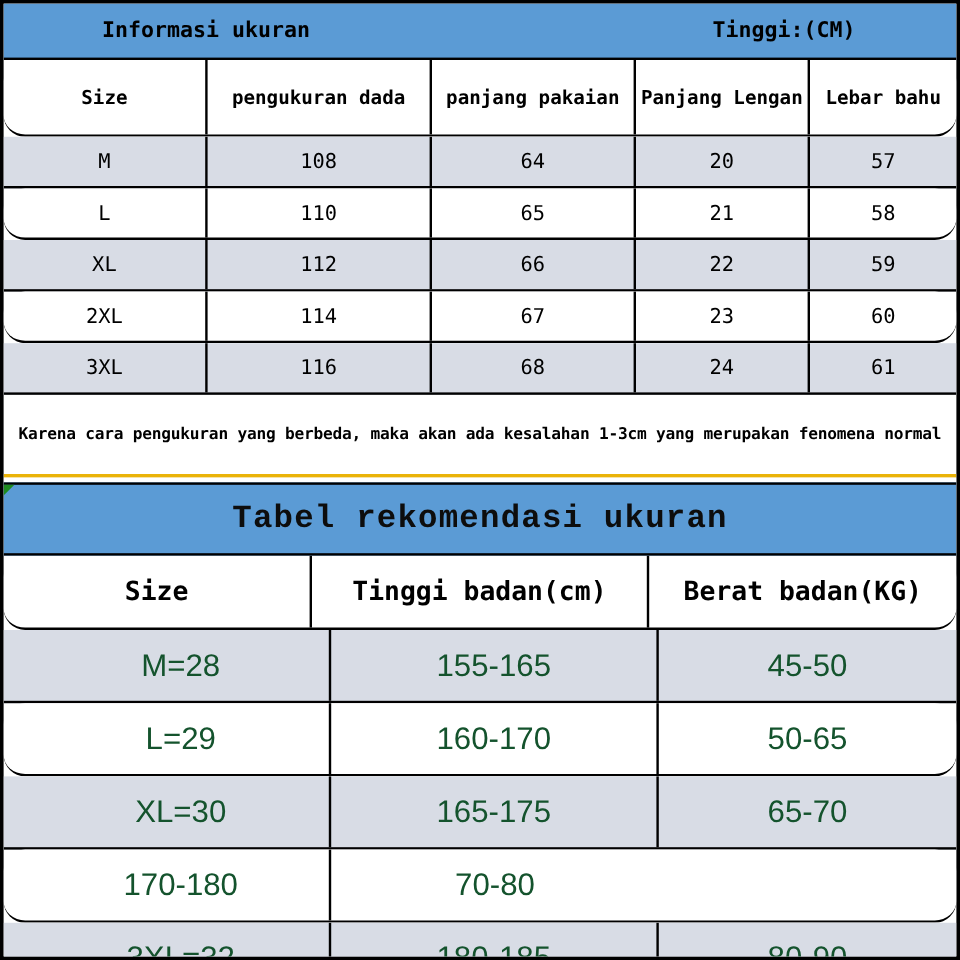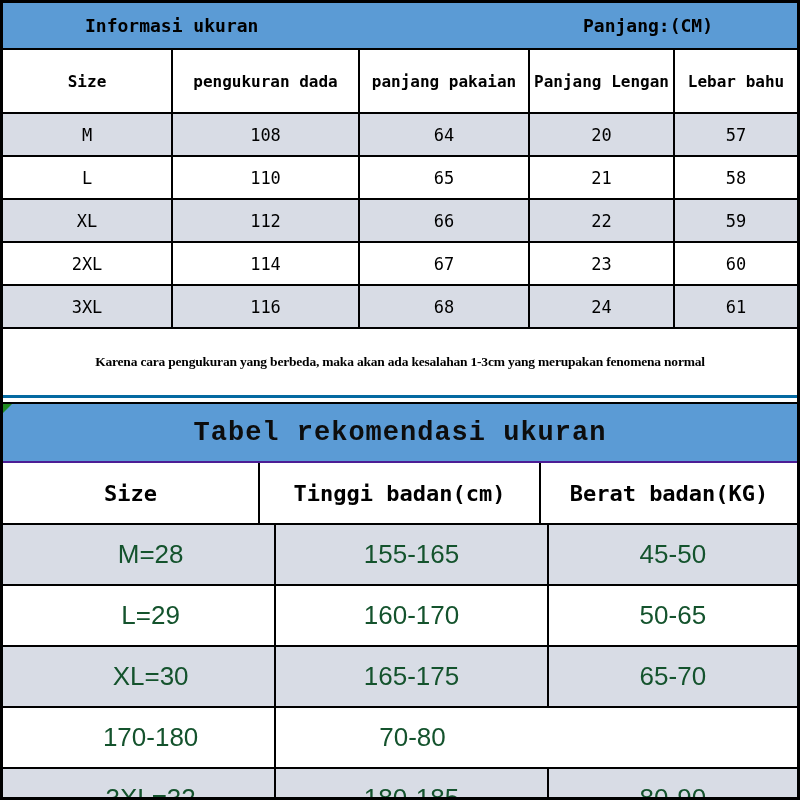--- a/index.html
+++ b/index.html
@@ -26,21 +26,21 @@
     height: 45px;
     justify-content: space-between;
     padding: 0 84px 0 82px;
     border-bottom: 2px solid #000;
     font-size: 18px; font-weight: bold;
   }
   .band2 {
     height: 57px;
     justify-content: center;
     border-top: 2px solid #000;
-    border-bottom: 2px solid #4c1d95;
+    border-bottom: 2px solid #000000;
     font-family: "Liberation Mono", monospace;
     font-size: 27px; font-weight: bold;
     letter-spacing: 1px;
     color: #0d0d0d;
   }
   .corner {
     position: absolute; top: 0; left: 0;
     width: 0; height: 0;
     border-top: 9px solid #1f8a1f;
     border-right: 9px solid transparent;
@@ -64,41 +64,40 @@
   .t2.row:last-child { border-bottom: none; }
 
   .c {
     display: flex; align-items: center; justify-content: center;
     border-right: 2px solid #000;
     overflow: hidden; white-space: nowrap;
   }
   .c:last-child { border-right: none; text-align: right; }
 
   .alt  { background: #d8dce5; }
-  .wht  { background: #ffffff; }
+  .wht  { background: #ffffff; border-radius: 18px; }
 
   .note {
     height: 66px; flex: none;
     display: flex; align-items: center; justify-content: center;
     font-size: 13.5px; font-weight: bold;
     letter-spacing: -0.2px;
-    border-bottom: 3px solid #0369a1;
+    border-bottom: 3px solid #eab308;
     white-space: nowrap;
-    font-family: Liberation Serif, serif;
   }
   .gap { height: 4px; flex: none; background: #ffffff; }
 </style>
 </head>
 <body>
 
 <div class="frame">
 
   <div class="band band1">
     <span>Informasi ukuran</span>
-    <span>Panjang:(CM)</span>
+    <span>Tinggi:(CM)</span>
   </div>
 
   <div class="t1 header wht">
     <div class="c">Size</div>
     <div class="c">pengukuran dada</div>
     <div class="c">panjang pakaian</div>
     <div class="c">Panjang Lengan</div>
     <div class="c">Lebar bahu</div>
   </div>
 

